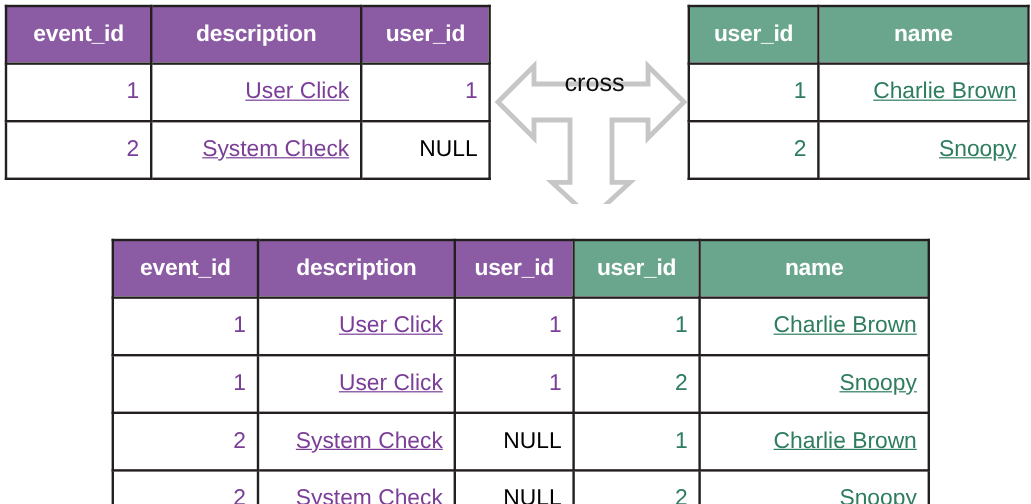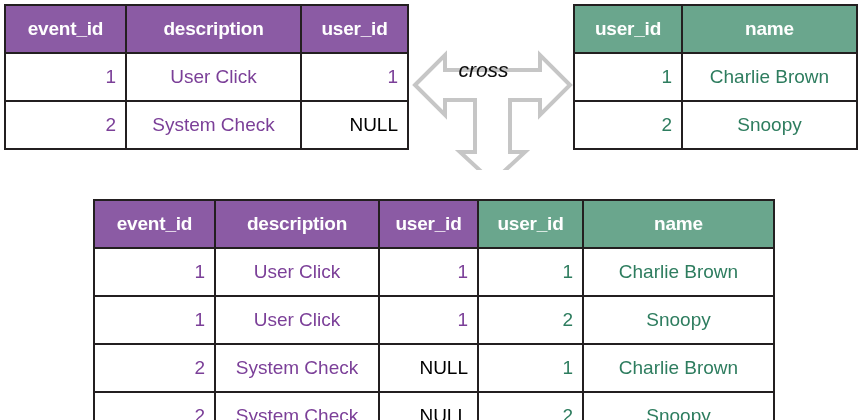--- a/index.html
+++ b/index.html
@@ -41,46 +41,45 @@
     font-weight: normal;
   }
   th.h-purple { background: #8b5ba4; border-color: #231f20; }
   th.h-green  { background: #6aa68d; border-color: #231f20; }
 
   td.c-purple { color: #7b3f98; }
   td.c-green  { color: #2e7d5f; }
   td.c-null   { color: #000000; }
 
   td.num { text-align: right; }
-  td.txt { text-align: center; }
+  td.txt { text-align: right; text-decoration: underline; }
 
   
   #events-table   { left: 4px;  top: 4px; }
   #users-table    { left: 573px; top: 4px; }
   #result-table   { left: 93px; top: 199px; }
 
   
   #cross-arrow {
     position: absolute;
     left: 410px;
     top: 30px;
     width: 165px;
     height: 140px;
   }
   #cross-arrow svg { display: block; width: 165px; height: 140px; }
   #cross-label {
     position: absolute;
-    left: 410px;
+    left: 422px;
     top: 58px;
     width: 147px;
     text-align: center;
     font-size: 21px;
     color: #0d0d0d;
     font-family: "Liberation Sans", sans-serif;
-    font-style: italic;
   }
 </style>
 </head>
 <body>
 
 <table class="tbl" id="events-table" style="width:403px;">
   <colgroup>
     <col style="width:121px">
       <col style="width:175px">
       <col style="width:107px">

